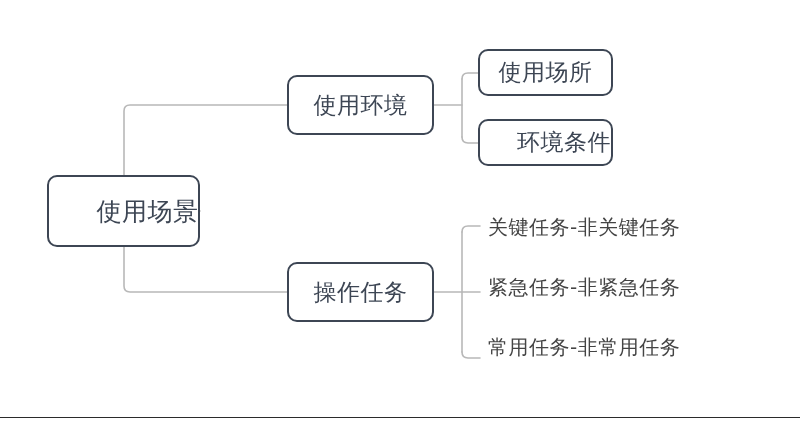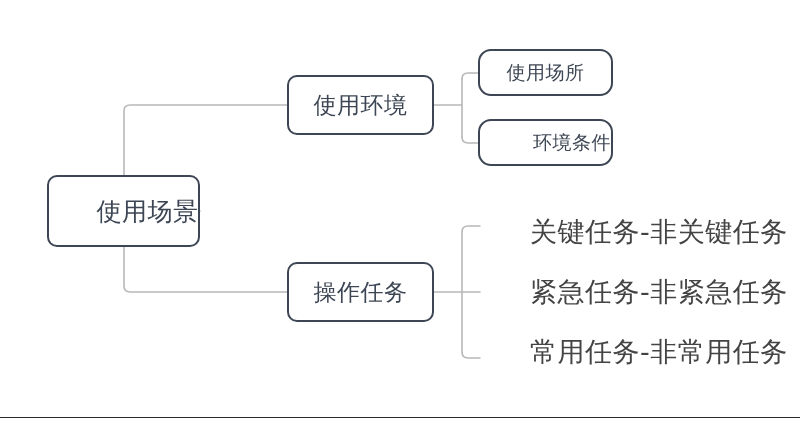--- a/index.html
+++ b/index.html
@@ -50,34 +50,32 @@
     width: 147px;
     height: 60px;
     font-size: 23px;
   }
   .node-env    { left: 287px; top: 75px; }
   .node-task   { left: 287px; top: 262px; }
   .node-l3 {
     left: 478px;
     width: 135px;
     height: 47px;
-    font-size: 19px;
-    border-radius: 13px;
+    font-size: 23px;
   }
   .node-place  { top: 49px; }
   .node-cond   { top: 119px; justify-content: flex-end; }
   .leaf {
     position: absolute;
     left: 488px;
     color: #444444;
-    font-size: 27px;
+    font-size: 20px;
     letter-spacing: 0.5px;
     white-space: nowrap;
     z-index: 2;
-    margin-left: 42px;
   }
   .leaf-0 { top: 214px; }
   .leaf-1 { top: 274px; text-align: center; }
   .leaf-2 { top: 334px; }
   .bottom-rule {
     position: absolute;
     left: 0;
     top: 417px;
     width: 800px;
     height: 1px;

